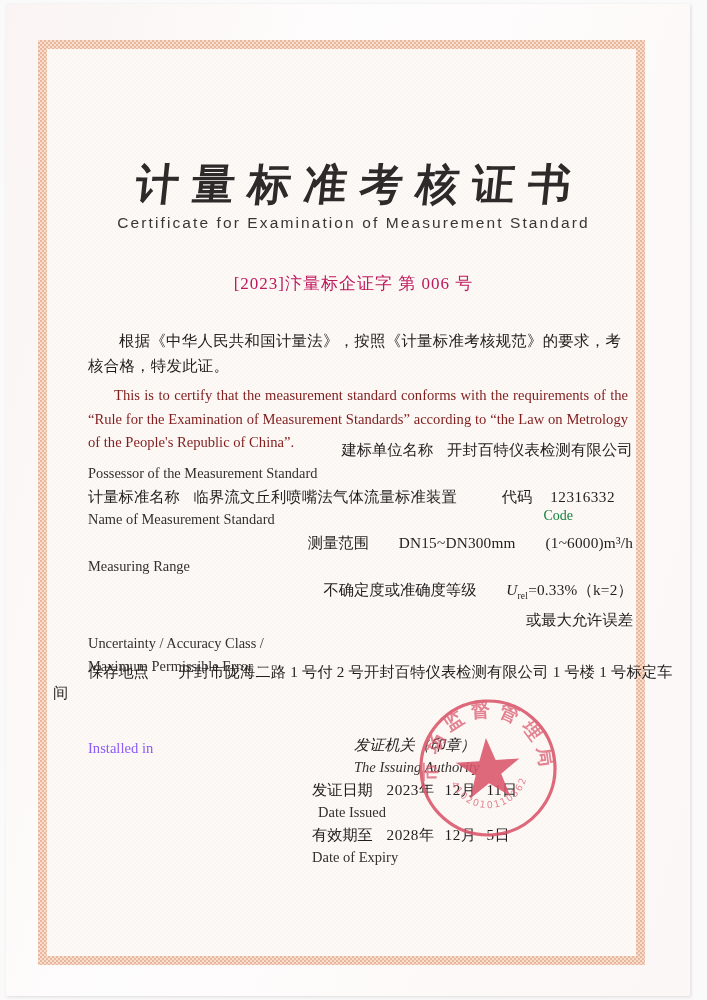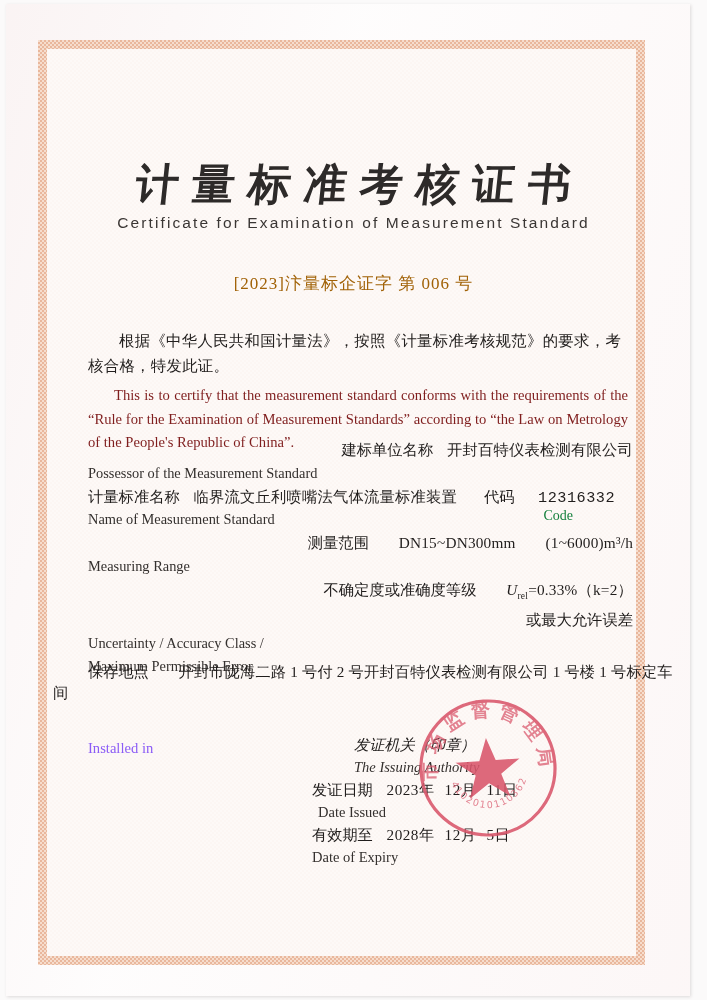--- a/index.html
+++ b/index.html
@@ -103,21 +103,21 @@
     letter-spacing: 2.1px;
     color: #3a3634;
   }
   
   .cert-no {
     position: absolute;
     left: 0; top: 272px;
     width: 707px;
     text-align: center;
     font-size: 17px;
-    color: #a16207;
+    color: #be185d;
     letter-spacing: 0.6px;
   }
   .cert-no .num { letter-spacing: 1px; }
 
   
   .para {
     position: absolute;
     left: 88px;
     width: 540px;
     color: #23201f;
@@ -157,21 +157,20 @@
     line-height: 23px;
     color: #34302e;
   }
   .f-val { margin-left: 10px; letter-spacing: 0.2px; }
   .f-val-wide { margin-left: 26px; }
   .row-flex { display: flex; align-items: baseline; }
   .code-col {
     margin-left: auto;
     text-align: right;
     padding-right: 18px;
-    font-family: Liberation Mono, monospace;
   }
   .code-col .code-label { font-size: 15.3px; }
   .code-col .code-num { margin-left: 14px; font-size: 15.2px; letter-spacing: 0.5px; }
   .code-en { font-size: 14px; color: #15803d; }
   .code-en-wrap { display: flex; }
   .code-en-wrap .sp { margin-left: auto; padding-right: 60px; }
   sub { font-size: 9.5px; }
   .ital { font-style: italic; }
 
   .addr-line {

